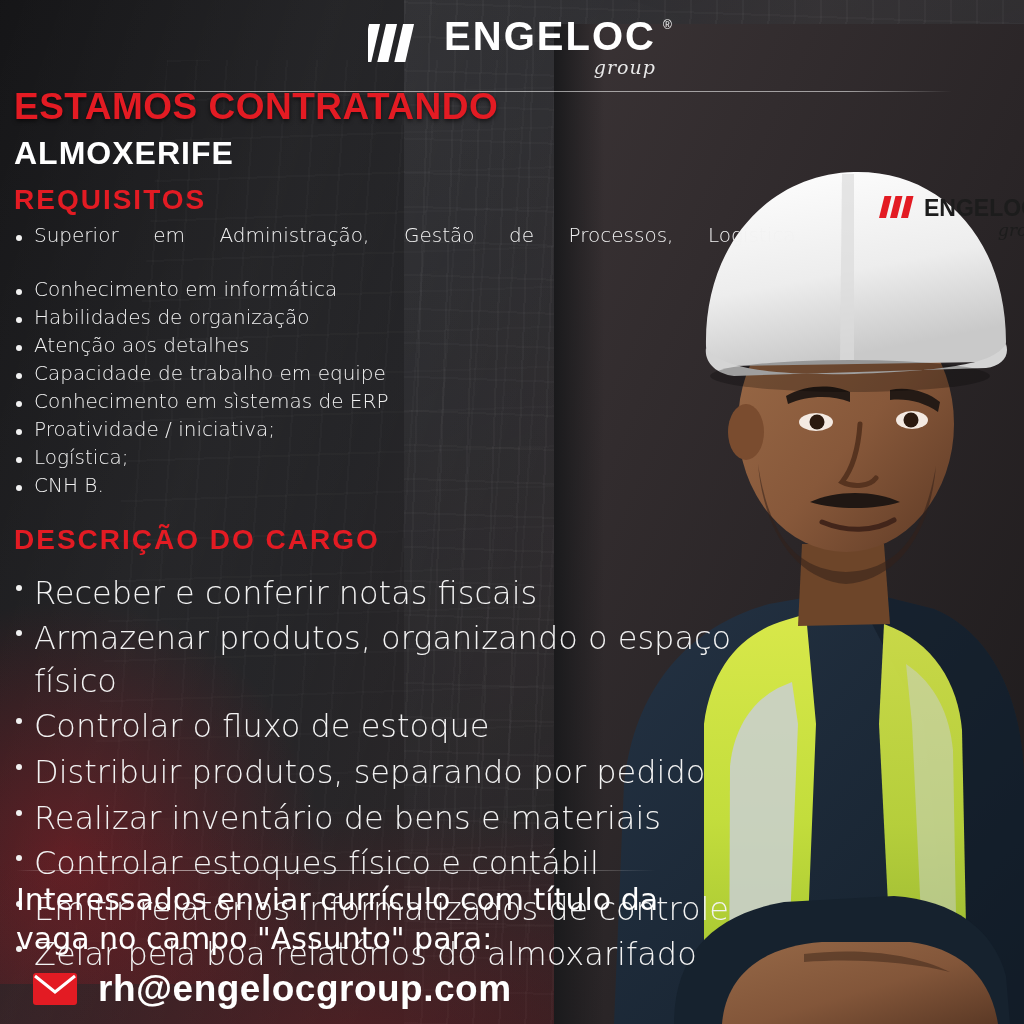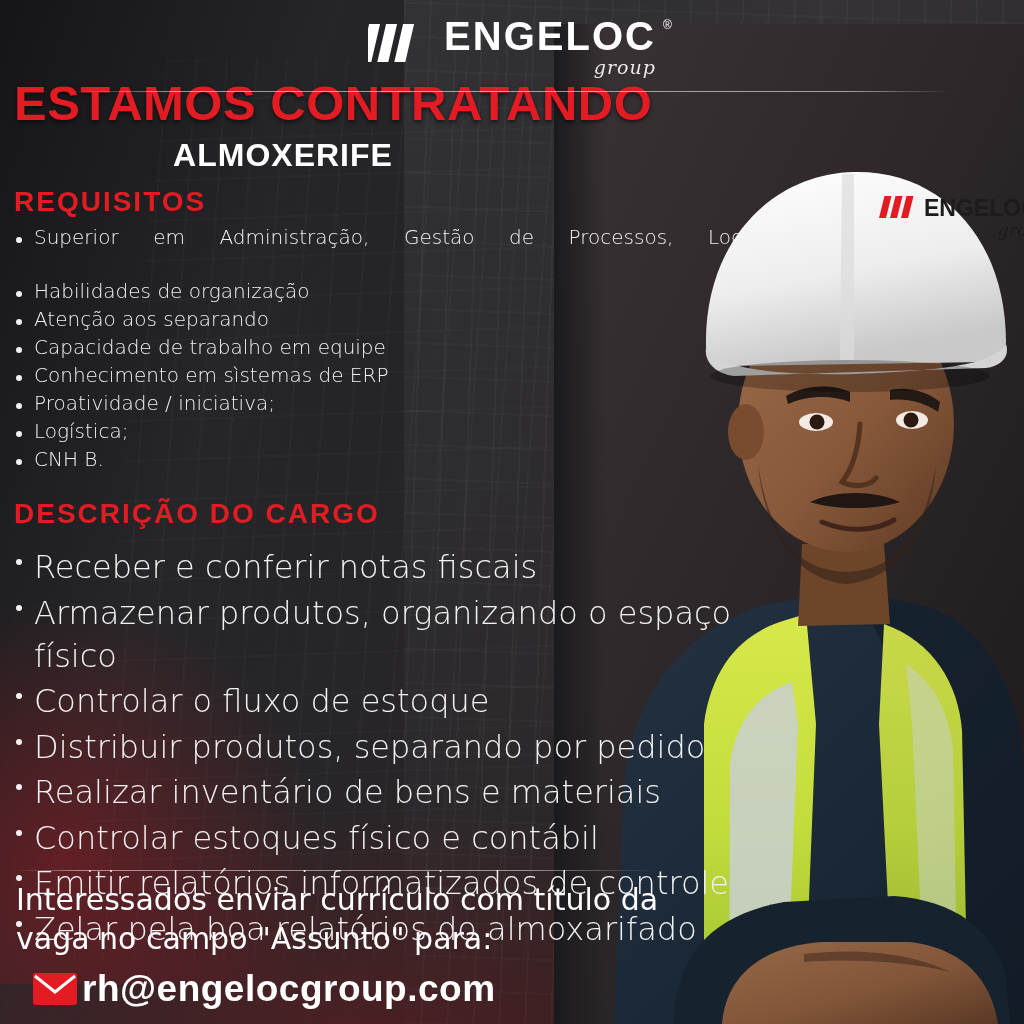--- a/index.html
+++ b/index.html
@@ -123,33 +123,32 @@
   
   .content {
     position: absolute;
     left: 0; top: 74px;
     width: 840px;
     padding: 0 18px 0 14px;
     z-index: 5;
   }
   .title-main {
     color: #e31b23;
-    font-size: 49px;
+    font-size: 37px;
     font-weight: bold;
     letter-spacing: 0.5px;
     line-height: 1.05;
     text-shadow: 0 2px 4px rgba(0,0,0,0.6);
-    margin-top: 4px;
+    margin-top: 14px;
   }
   .title-role {
     color: #ffffff;
     font-size: 32px;
     font-weight: bold;
     letter-spacing: 1px;
-    text-align: center;
     margin-top: 8px;
     padding-right: 270px;
   }
   .section-head {
     color: #e31b23;
     font-size: 28px;
     font-weight: bold;
     letter-spacing: 2px;
     margin-top: 12px;
     margin-bottom: 6px;
@@ -201,21 +200,21 @@
     font-size: 30px;
     line-height: 1.28;
     padding-left: 16px;
     width: 690px;
     font-family: "DejaVu Sans", sans-serif;
     font-weight: 400;
   }
   .email-row {
     display: flex;
     align-items: center;
-    gap: 4px;
+    gap: 20px;
     padding-left: 32px;
     margin-top: 10px;
   }
   .mail-icon { width: 46px; height: 34px; flex: none; }
   .email-text {
     color: #ffffff;
     font-size: 37px;
     font-weight: bold;
     letter-spacing: 0.5px;
   }
@@ -338,22 +337,23 @@
     <div class="header-rule"></div>
   </div>
 
   <div class="content">
     <div class="title-main">ESTAMOS CONTRATANDO</div>
     <div class="title-role">ALMOXERIFE</div>
 
     <div class="section-head">REQUISITOS</div>
     <ul class="req-list">
       <li class="justify">Superior em Administração, Gestão de Processos, Logística.</li>
+      <li>Conhecimento em informática</li>
       <li>Habilidades de organização</li>
-      <li>Atenção aos separando</li>
+      <li>Atenção aos detalhes</li>
       <li>Capacidade de trabalho em equipe</li>
       <li>Conhecimento em sìstemas de ERP</li>
       <li>Proatividade / iniciativa;</li>
       <li>Logística;</li>
       <li>CNH B.</li>
     </ul>
 
     <div class="section-head second">DESCRIÇÃO DO CARGO</div>
     <ul class="desc-list">
       <li>Receber e conferir notas fiscais</li>

